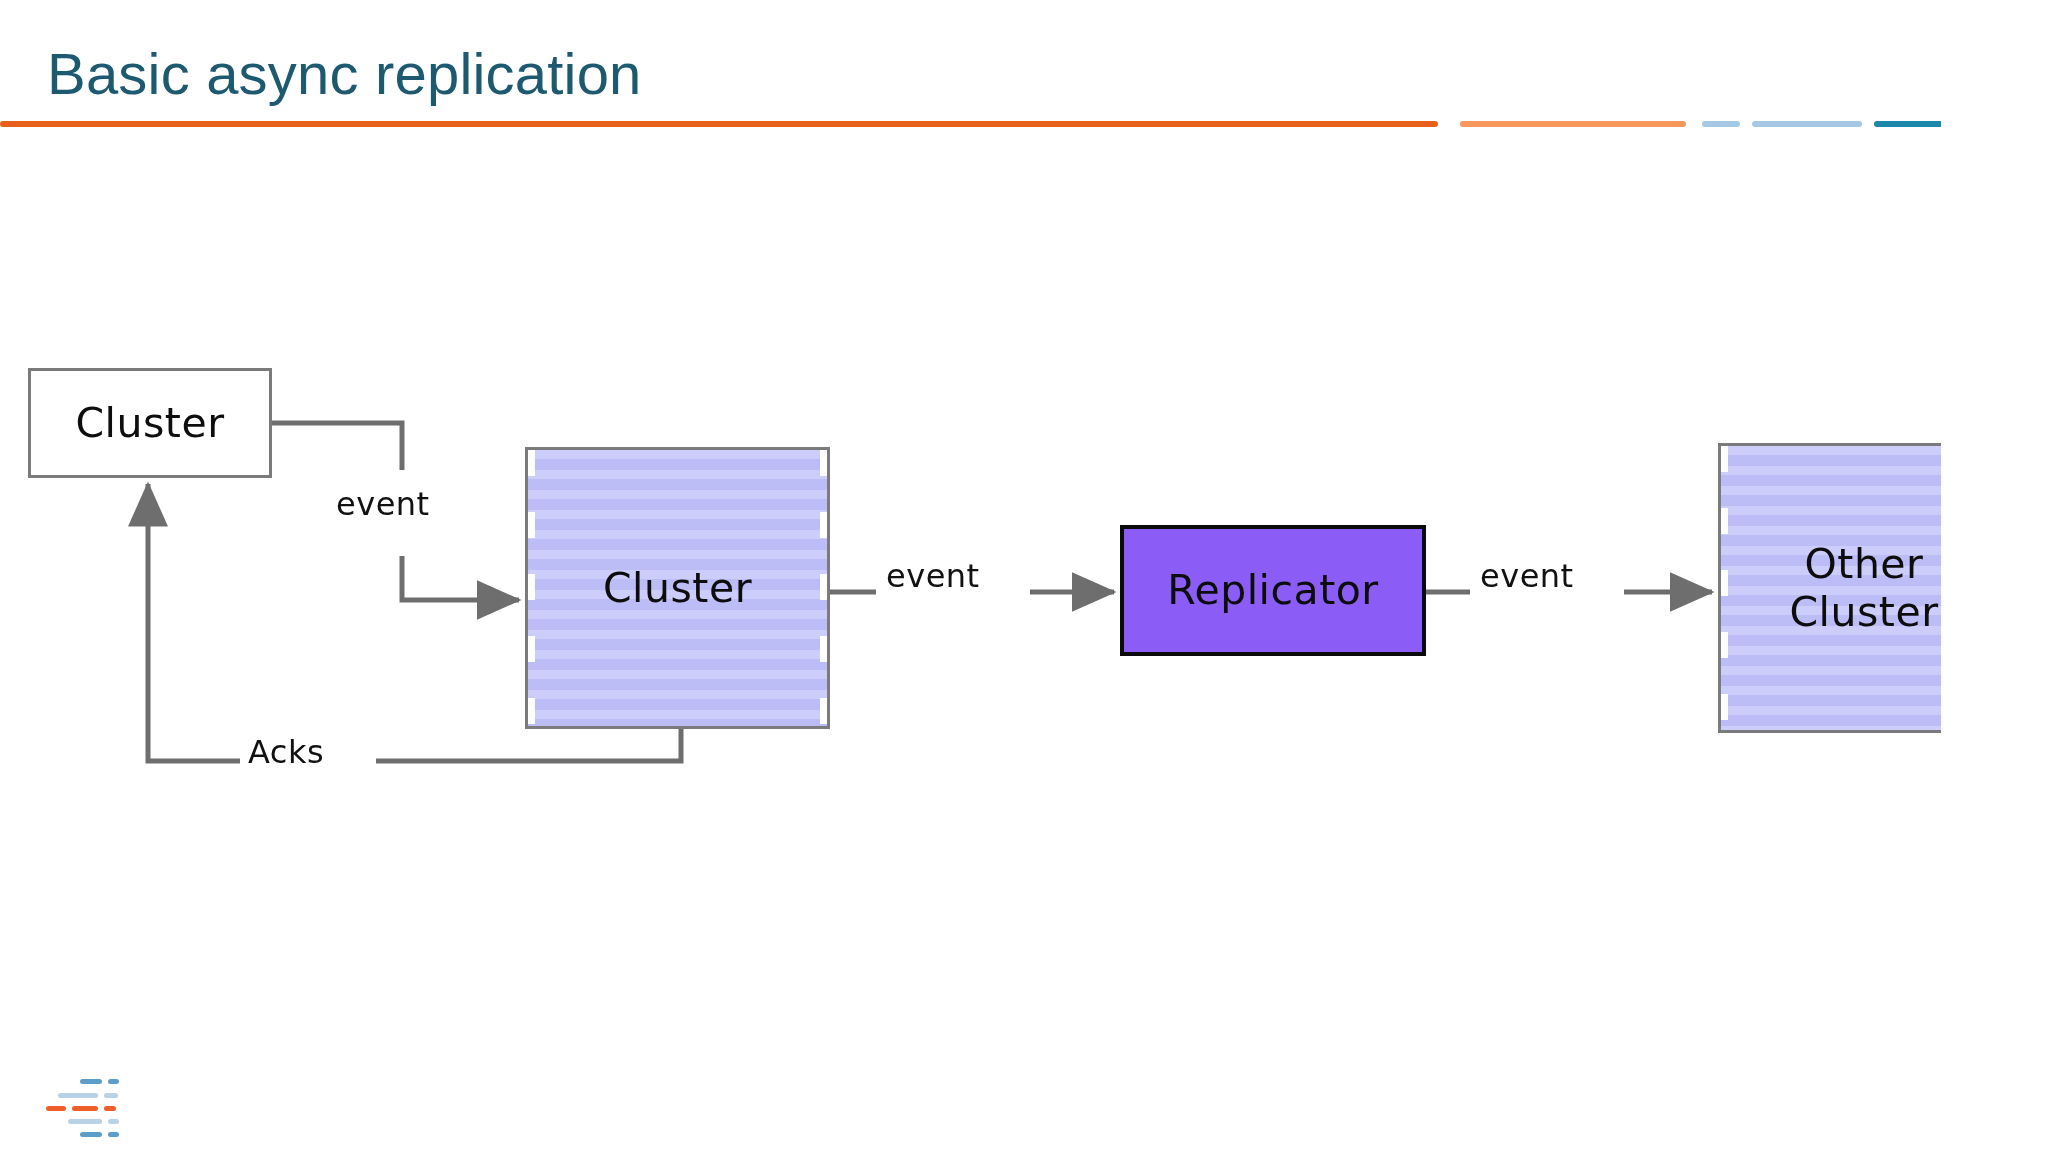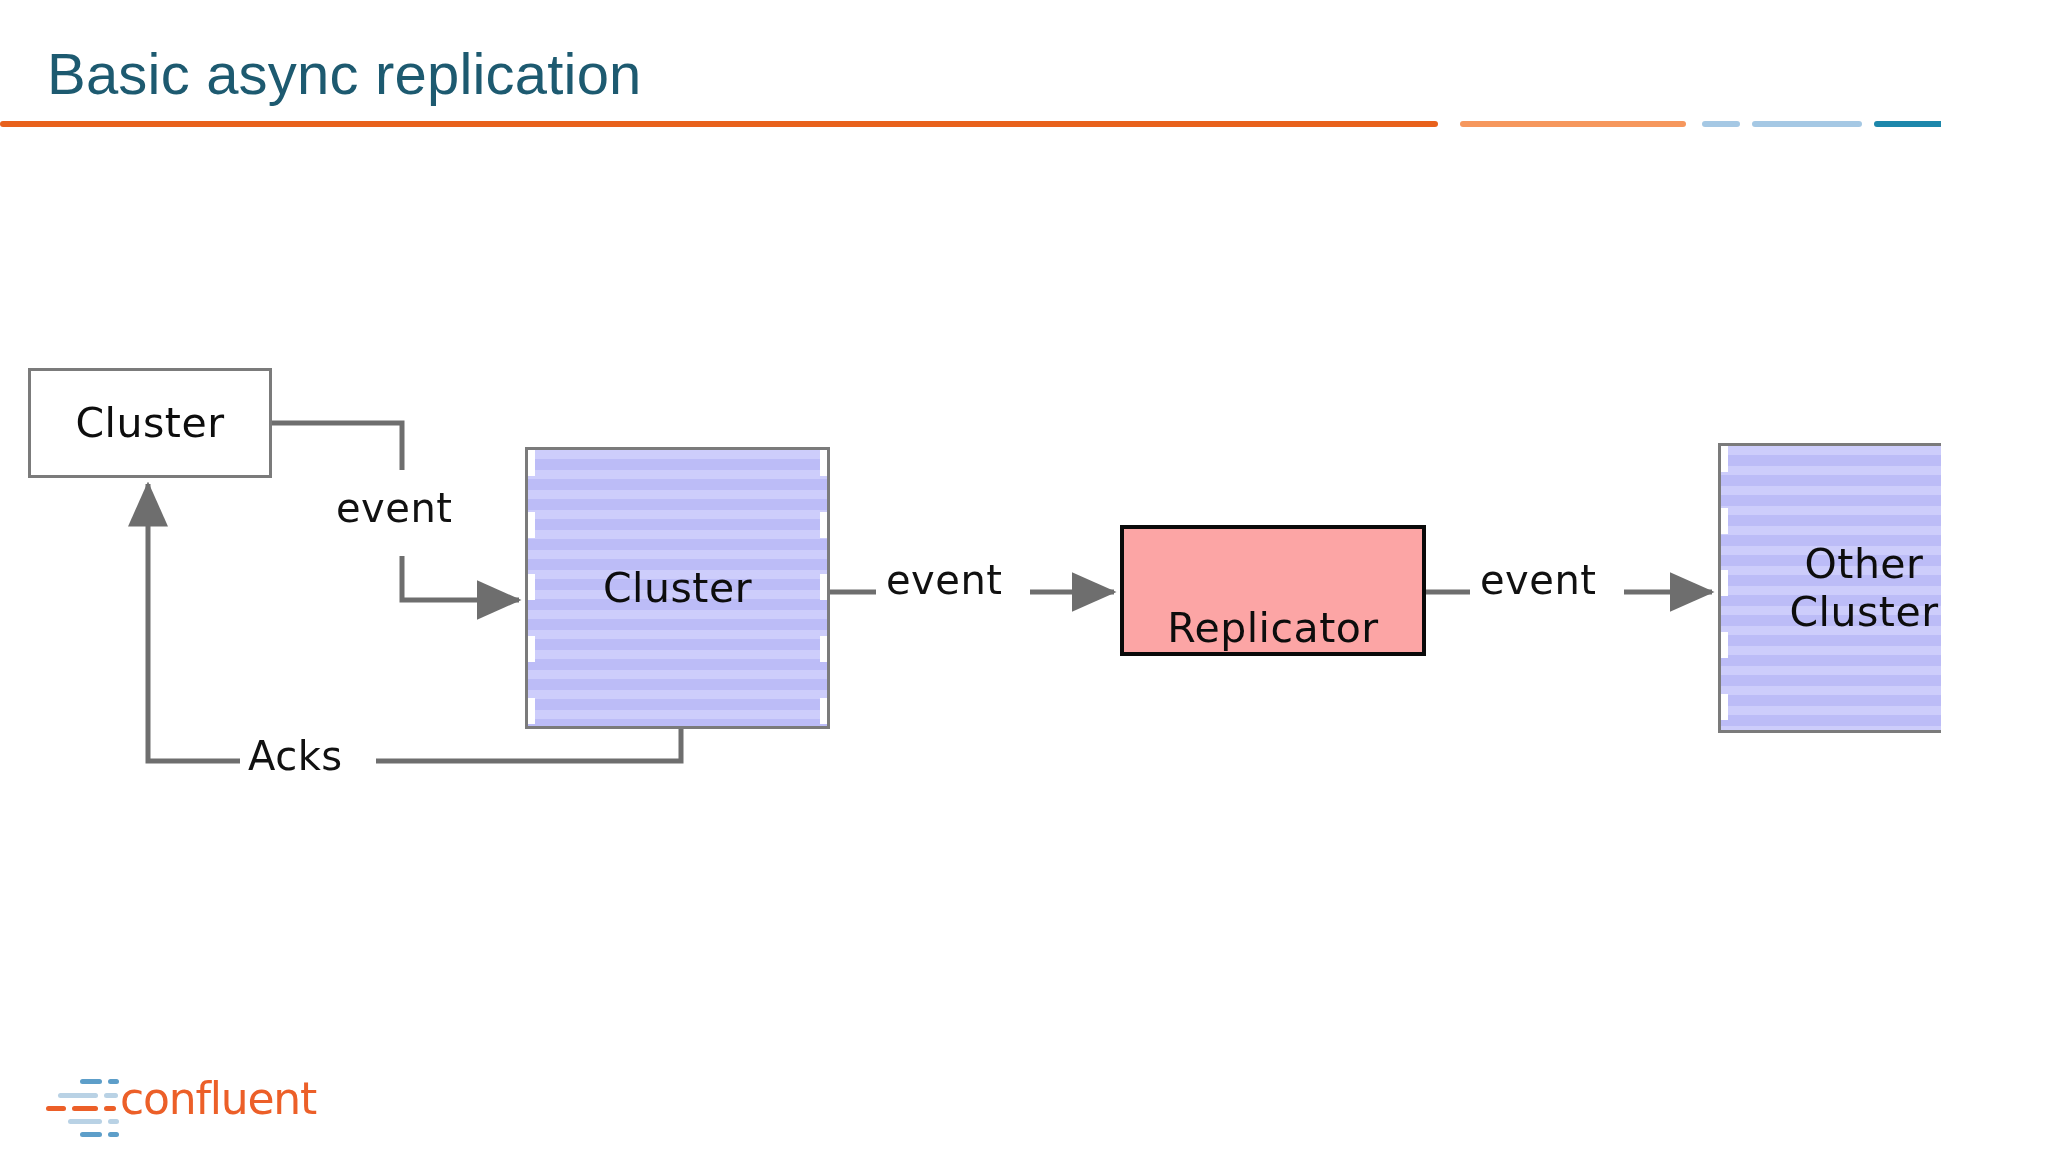--- a/index.html
+++ b/index.html
@@ -84,22 +84,21 @@
     background: #ffffff;
   }
   #node-producer .node-label { font-size: 41px; }
 
   #node-replicator {
     left: 1120px;
     top: 525px;
     width: 306px;
     height: 131px;
     border: 4px solid #0a0a0a;
-    background: #fca5a5;
-    align-items: flex-end;
+    background: #8b5cf6;
   }
   #node-replicator .node-label { font-size: 41px; }
 
   .cluster-node {
     border: 3px solid #7b7b7b;
     background: #c2c2f8;
     overflow: hidden;
   }
   
   .cluster-node::before {
@@ -145,21 +144,21 @@
     width: 292px;
     height: 290px;
     align-items: center;
   }
   #node-other-cluster .node-label { font-size: 41px; }
 
   
   .edge-label {
     position: absolute;
     font-family: "DejaVu Sans", sans-serif;
-    font-size: 40px;
+    font-size: 32px;
     color: #111111;
     white-space: nowrap;
     letter-spacing: 0.5px;
   }
   #label-event-1 { left: 336px; top: 485px; }
   #label-event-2 { left: 886px; top: 557px; }
   #label-event-3 { left: 1480px; top: 557px; }
   #label-acks    { left: 248px; top: 733px; }
 
   
@@ -278,19 +277,18 @@
     <div class="logo-dash" style="left:12px; top:18px; width:40px; background:#b9d2e5;"></div>
     <div class="logo-dash" style="left:58px; top:18px; width:14px; background:#b9d2e5;"></div>
     <div class="logo-dash" style="left:0px;  top:31px; width:20px; background:#ec5f28;"></div>
     <div class="logo-dash" style="left:26px; top:31px; width:26px; background:#ec5f28;"></div>
     <div class="logo-dash" style="left:58px; top:31px; width:12px; background:#ec5f28;"></div>
     <div class="logo-dash" style="left:22px; top:44px; width:34px; background:#b9d2e5;"></div>
     <div class="logo-dash" style="left:62px; top:44px; width:11px; background:#b9d2e5;"></div>
     <div class="logo-dash" style="left:34px; top:57px; width:22px; background:#5d9ec9;"></div>
     <div class="logo-dash" style="left:62px; top:57px; width:11px; background:#5d9ec9;"></div>
 
-    <div id="logo-wordmark">confluent</div>
   </div>
 
   <div id="footer-divider"></div>
   <div id="page-number">18</div>
 
 </div>
 
 </body></html>

